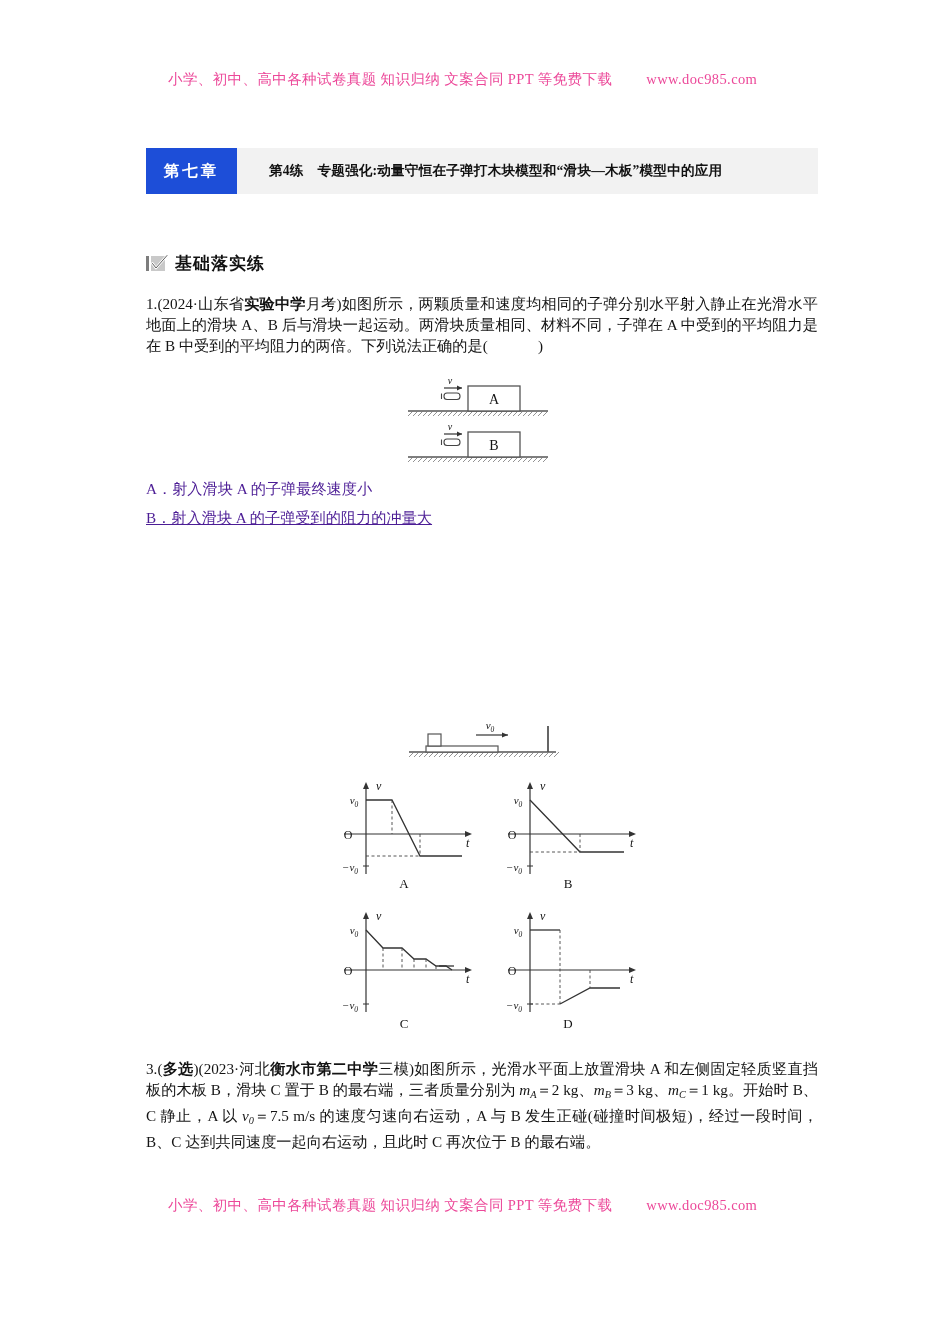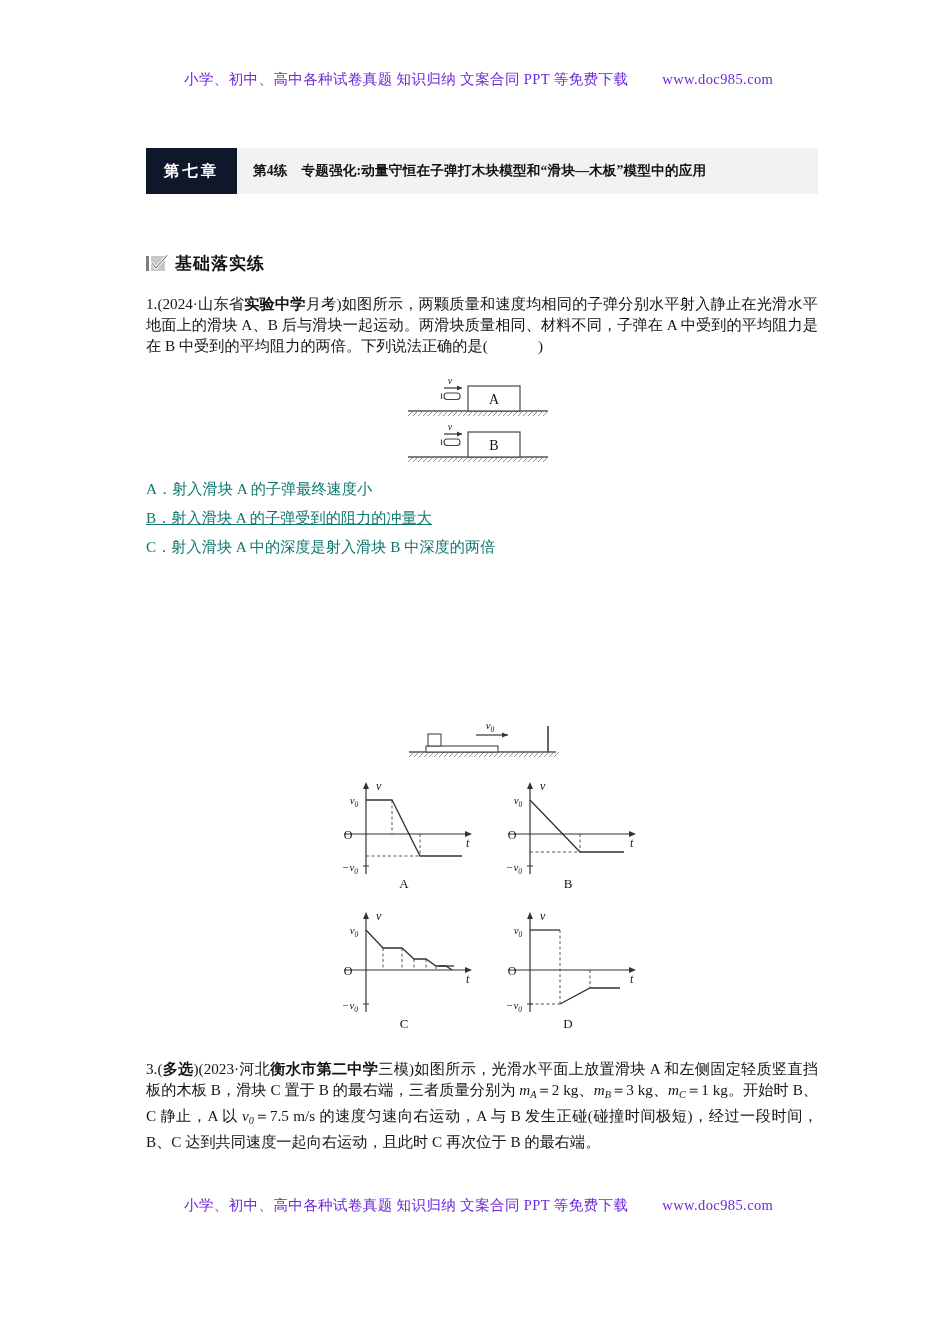--- a/index.html
+++ b/index.html
@@ -21,25 +21,24 @@
     width: 950px;
     height: 1344px;
   }
 
   
   .watermark {
     position: absolute;
     left: 168px;
     width: 660px;
     font-size: 14.5px;
-    color: #6d28d9;
+    color: #ec4899;
     letter-spacing: 0.4px;
     white-space: nowrap;
     font-family: "Liberation Serif", "DejaVu Serif", serif;
-    margin-left: 16px;
   }
   .watermark .site {
     margin-left: 34px;
     font-family: "Liberation Serif", "DejaVu Serif", serif;
   }
   .wm-top { top: 70px; }
   .wm-bottom { top: 1196px; }
 
   
   .banner {
@@ -47,40 +46,40 @@
     left: 146px;
     top: 148px;
     width: 672px;
     height: 46px;
   }
   .banner-chapter {
     position: absolute;
     left: 0; top: 0;
     width: 91px;
     height: 46px;
-    background: #0f172a;
+    background: #1d4ed8;
     color: #ffffff;
     font-size: 15.5px;
     font-weight: bold;
     letter-spacing: 3px;
     display: flex;
     align-items: center;
     justify-content: center;
     font-family: "Liberation Serif", "DejaVu Serif", serif;
   }
   .banner-body {
     position: absolute;
     left: 91px; top: 0;
     right: 0; height: 46px;
     background: #f2f2f2;
     display: flex;
     align-items: center;
   }
   .banner-title {
-    padding-left: 16px;
+    padding-left: 32px;
     font-size: 13.6px;
     font-weight: bold;
     color: #111;
     letter-spacing: 0.2px;
     white-space: nowrap;
   }
 
   
   .section {
     position: absolute;
@@ -112,21 +111,21 @@
     line-height: 21px;
     text-align: justify;
     color: #141414;
   }
   .opt {
     position: absolute;
     left: 146px;
     width: 672px;
     font-size: 15.2px;
     line-height: 29.5px;
-    color: #0f766e;
+    color: #4c1d95;
   }
   .b { font-weight: bold; }
   .it { font-style: italic; font-family: "Liberation Serif", "DejaVu Serif", serif; }
   sub {
     font-size: 0.68em;
     vertical-align: -0.28em;
     font-style: italic;
   }
   .paren { letter-spacing: 10px; }
 
@@ -248,21 +247,20 @@
       <line x1="44" y1="10" x2="62" y2="10" stroke="#333" stroke-width="1.2"></line>
       <path d="M62 10 L57 7.6 L57 12.4 Z" fill="#333"></path>
       <text x="50" y="6" font-family="Liberation Serif, serif" font-size="10" font-style="italic" fill="#141414" text-anchor="middle">v</text>
       <rect x="44" y="15" width="16" height="6.5" rx="3" fill="#ffffff" stroke="#444" stroke-width="1.1"></rect>
       <line x1="41.5" y1="15.5" x2="41.5" y2="21" stroke="#444" stroke-width="1.1"></line>
     </g>
   </svg>
 
   <div class="opt" style="top:474px;">A．射入滑块 A 的子弹最终速度小</div>
   <div class="opt" style="top:503px;text-decoration:underline;">B．射入滑块 A 的子弹受到的阻力的冲量大</div>
-  <div class="opt" style="top:532px;">C．射入滑块 A 中的深度是射入滑块 B 中深度的两倍</div>
 
 
   <svg class="fig" style="left:404px; top:716px;" width="180" height="52" viewBox="0 0 180 52">
 
     <line x1="5" y1="36" x2="152" y2="36" stroke="#555" stroke-width="1.4"></line>
     <g stroke="#777" stroke-width="0.8">
       <line x1="5" y1="41" x2="10" y2="36"></line>
         <line x1="10" y1="41" x2="15" y2="36"></line>
       <line x1="15" y1="41" x2="20" y2="36"></line>
         <line x1="20" y1="41" x2="25" y2="36"></line>

